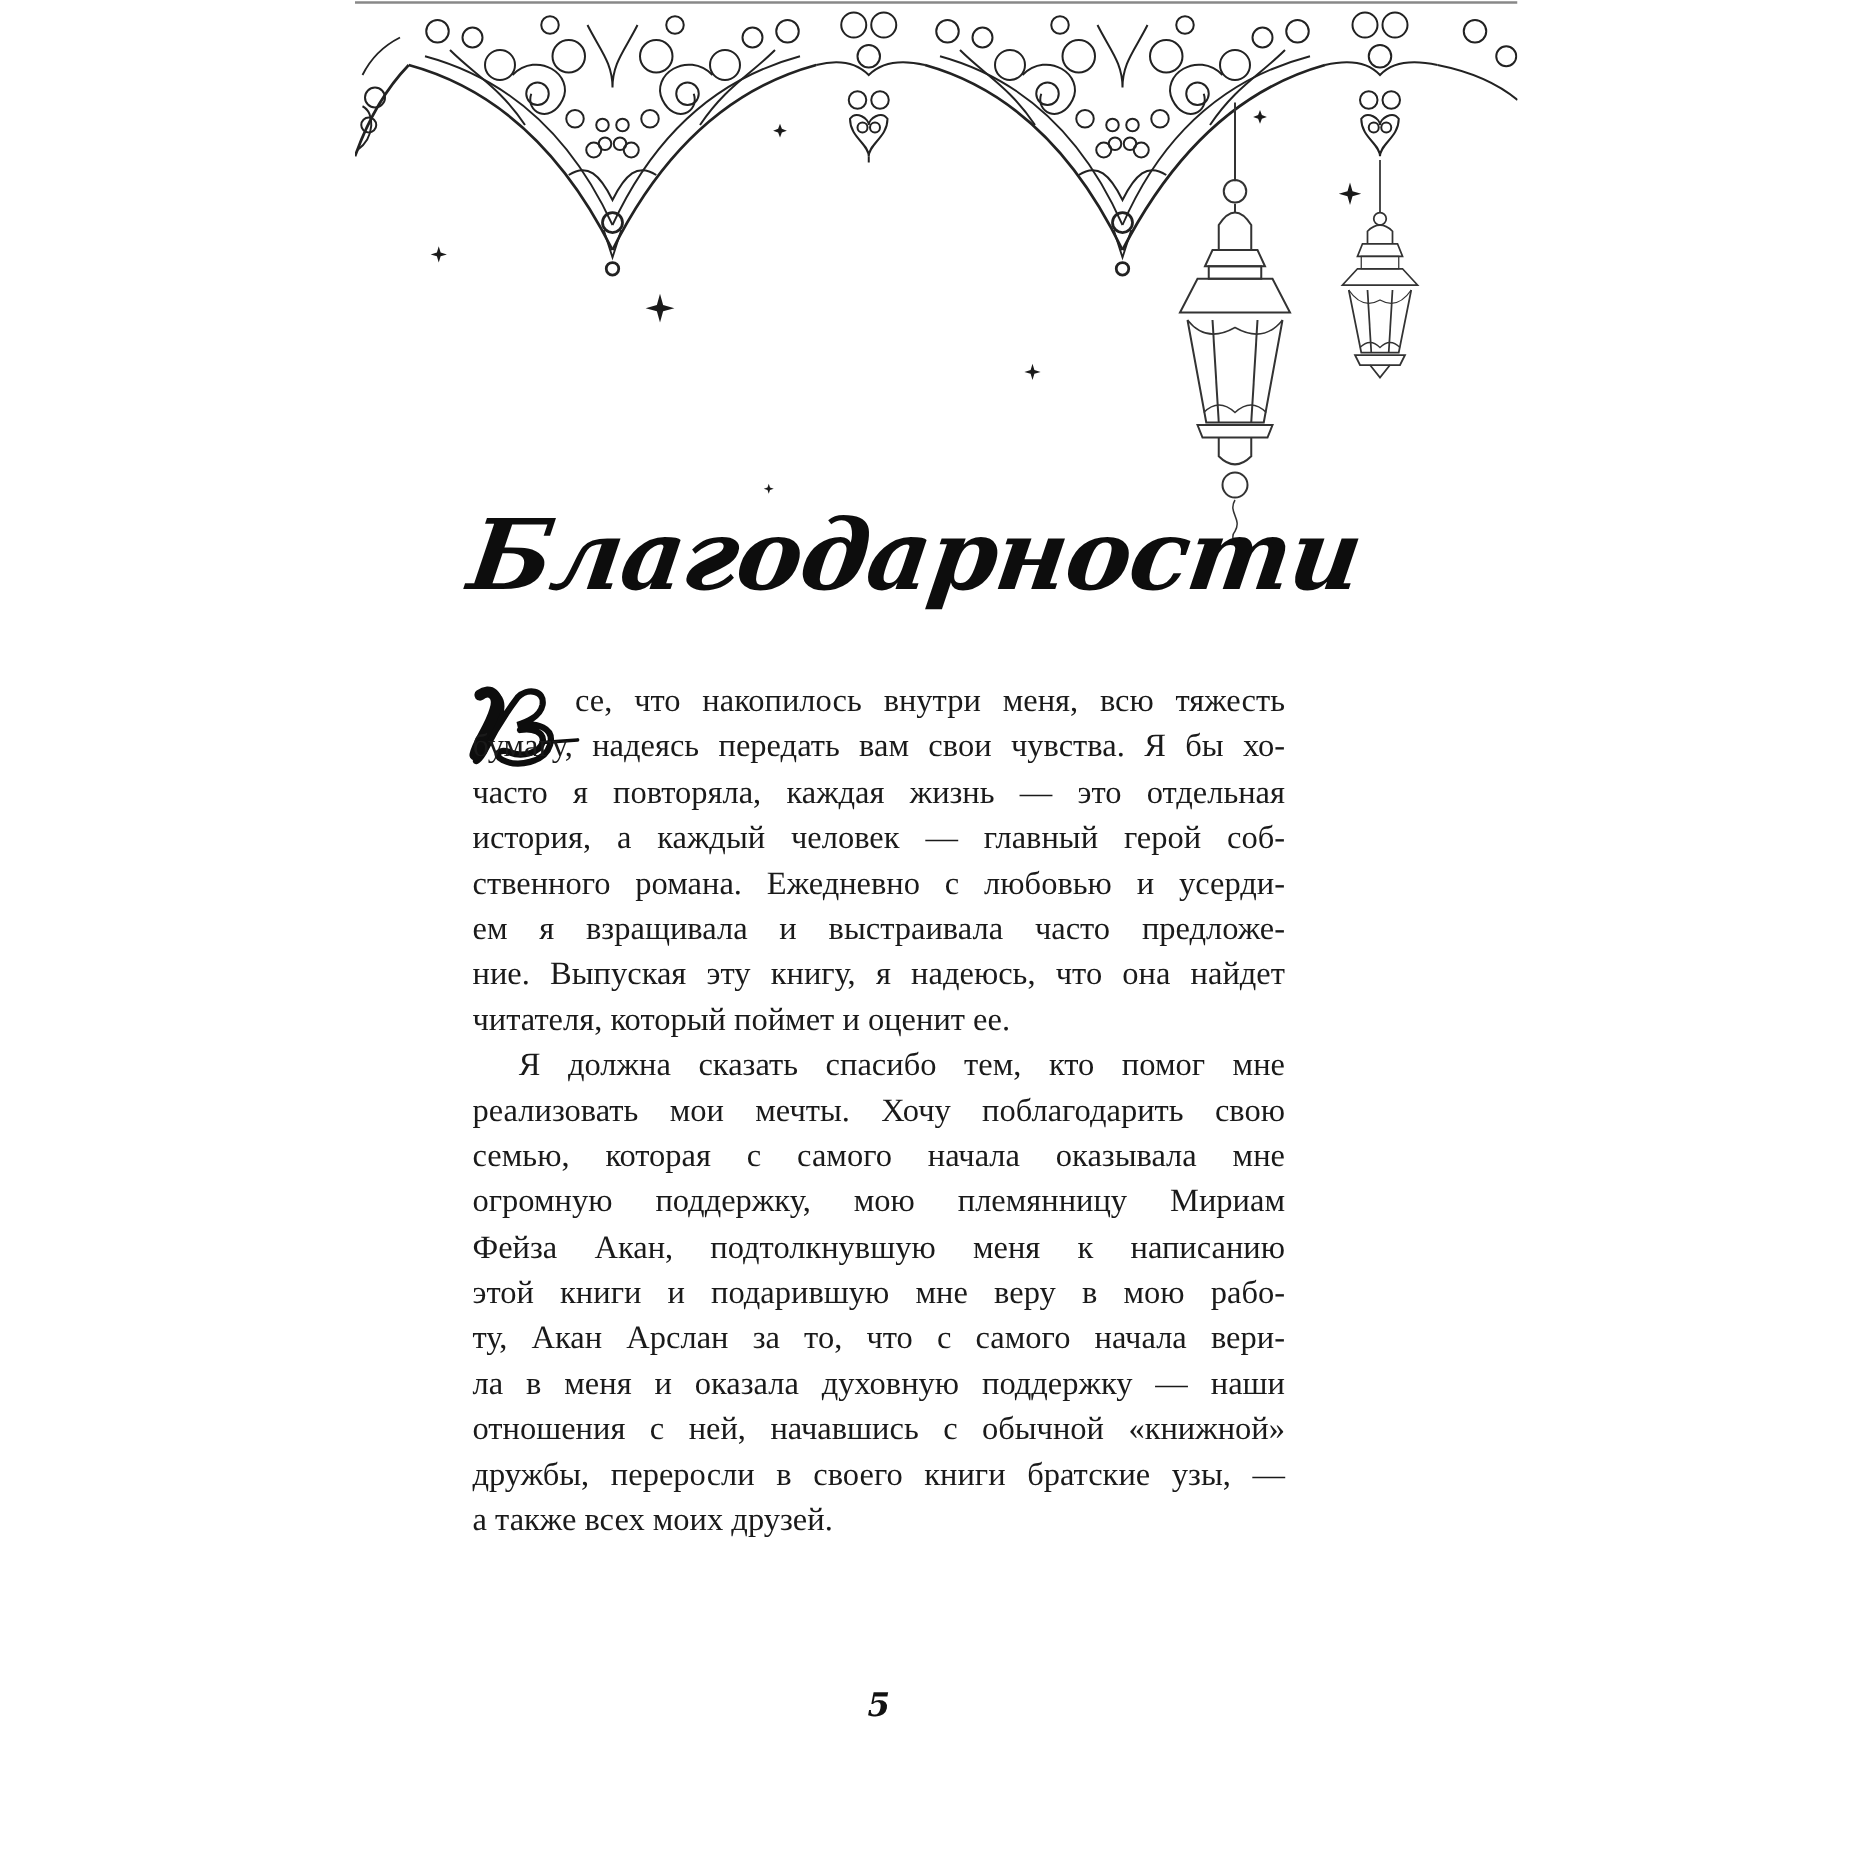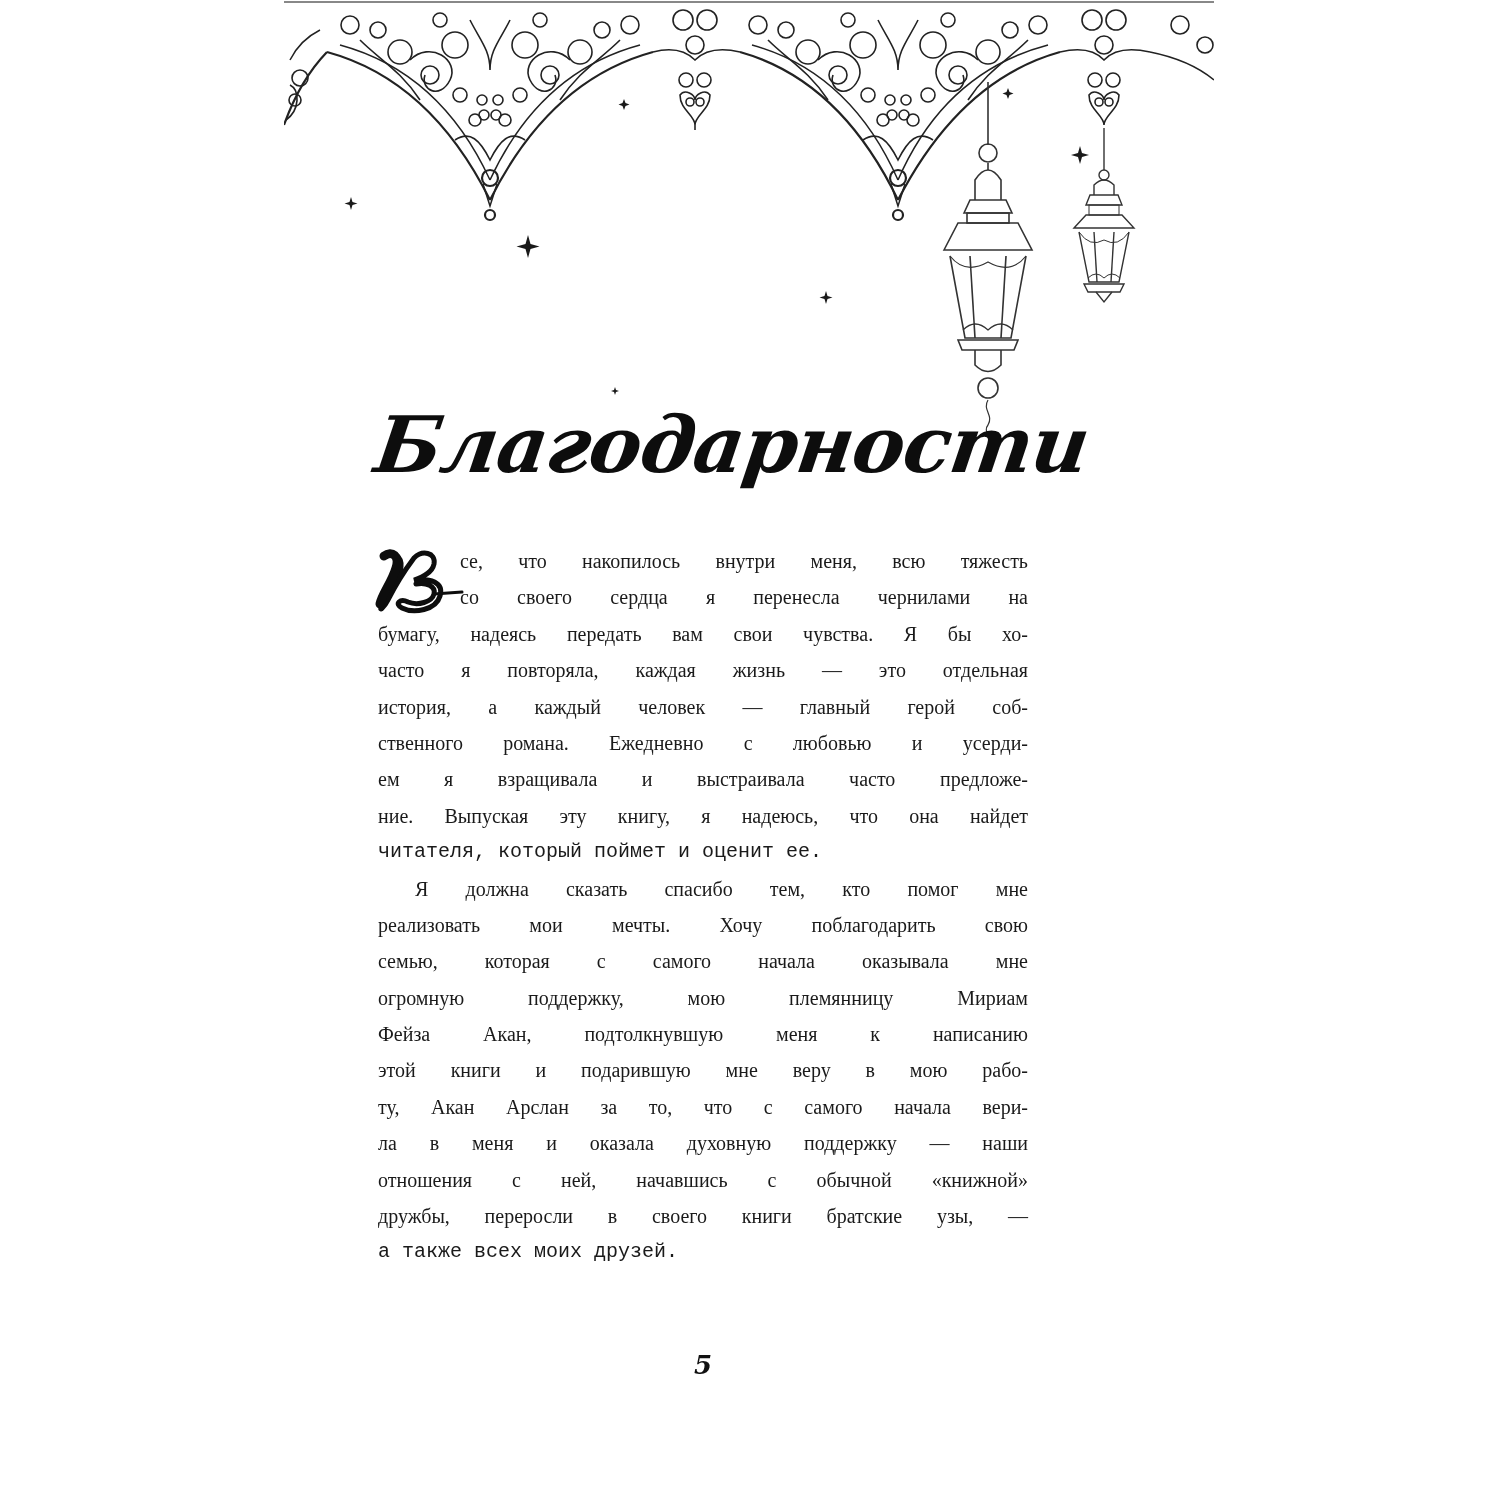--- a/index.html
+++ b/index.html
@@ -7,25 +7,25 @@
     .page { position: absolute; left: 0; top: 0; width: 1500px; height: 1500px; }
     .ornament { position: absolute; left: 284px; top: 0; width: 930px; height: 470px; }
     .heading {
       position: absolute; left: 376px; top: 395px; width: 560px; height: 100px;
       font-family: "DejaVu Serif", serif; font-style: italic; font-weight: bold;
       font-size: 78px; line-height: 100px; letter-spacing: -1px; color: #0d0d0d;
       transform: skewX(-8deg);
     }
     .body-text {
       position: absolute; left: 378px; top: 543px; width: 650px;
-      font-family: "Liberation Serif", serif; font-size: 20px; line-height: 36.4px;
+      font-family: "Liberation Serif", serif; font-size: 26px; line-height: 36.4px;
       color: #1a1a1a; text-align: justify;
     }
     .line { display: block; white-space: nowrap; text-align-last: justify; text-align: justify; height: 36.4px; }
-    .line.last { text-align-last: left; font-family: Liberation Mono, monospace; }
+    .line.last { text-align-last: left; }
     .indent { padding-left: 37px; }
     .drop-indent { padding-left: 82px; }
     .dropcap {
       position: absolute; left: 374px; top: 548px; width: 92px; height: 70px;
     }
     .page-number {
       position: absolute; left: 688px; top: 1350px; width: 30px; height: 30px;
       font-family: "DejaVu Serif", serif; font-style: italic; font-weight: bold;
       font-size: 26px; line-height: 30px; text-align: center; color: #111;
     }
@@ -196,21 +196,20 @@
 
   <svg class="dropcap" viewBox="0 0 92 70" xmlns="http://www.w3.org/2000/svg">
     <path d="M12 6 C22 4 30 10 26 24 C22 38 12 50 8 58 C4 64 10 60 14 52 C22 36 34 18 40 10 C48 2 62 4 60 16 C58 26 46 30 40 32 C56 30 70 34 66 48 C62 62 40 66 28 60 C20 56 26 50 34 54 C44 58 58 54 60 46 C62 38 52 34 42 36" fill="none" stroke="#0d0d0d" stroke-width="5" stroke-linecap="round"></path>
     <path d="M10 8 C18 2 26 8 22 20 C18 34 8 46 6 56" fill="none" stroke="#0d0d0d" stroke-width="9" stroke-linecap="round"></path>
     <path d="M60 46 L88 44" fill="none" stroke="#0d0d0d" stroke-width="3" stroke-linecap="round"></path>
   </svg>
 
   <div class="body-text">
     <div>
       <span class="line drop-indent">се, что накопилось внутри меня, всю тяжесть</span>
-      <span class="line drop-indent">со своего сердца я перенесла чернилами на</span>
       <span class="line">бумагу, надеясь передать вам свои чувства. Я бы хо-</span>
       <span class="line">часто я повторяла, каждая жизнь — это отдельная</span>
       <span class="line">история, а каждый человек — главный герой соб-</span>
       <span class="line">ственного романа. Ежедневно с любовью и усерди-</span>
       <span class="line">ем я взращивала и выстраивала часто предложе-</span>
       <span class="line">ние. Выпуская эту книгу, я надеюсь, что она найдет</span>
       <span class="line last">читателя, который поймет и оценит ее.</span>
     </div>
     <div>
       <span class="line indent">Я должна сказать спасибо тем, кто помог мне</span>

